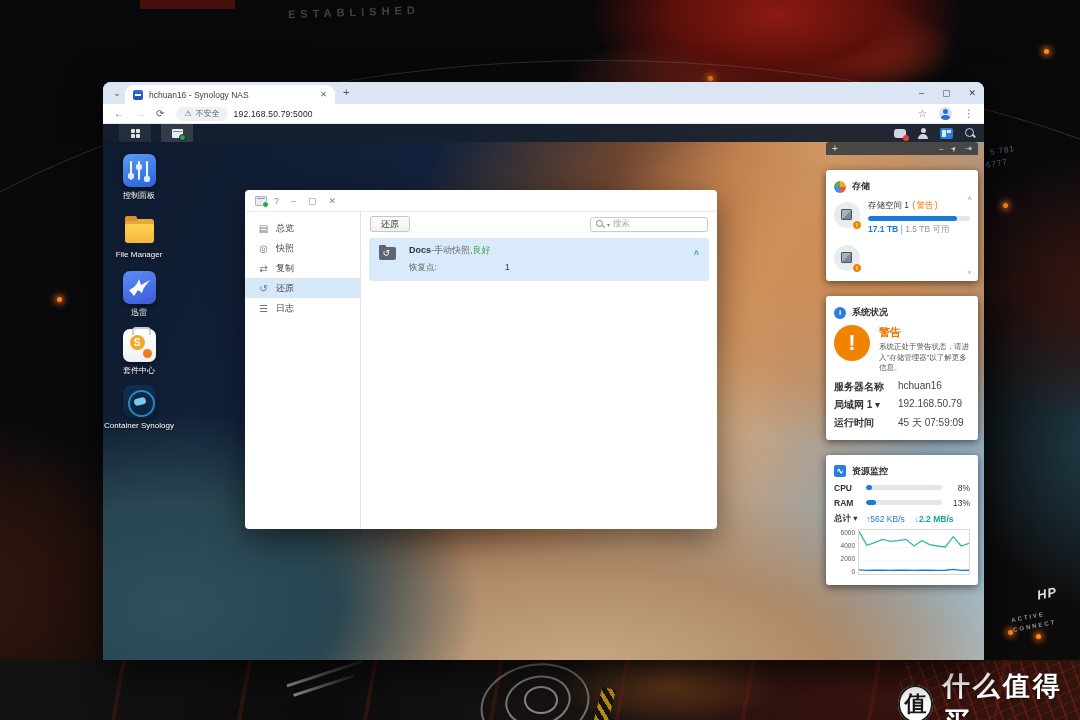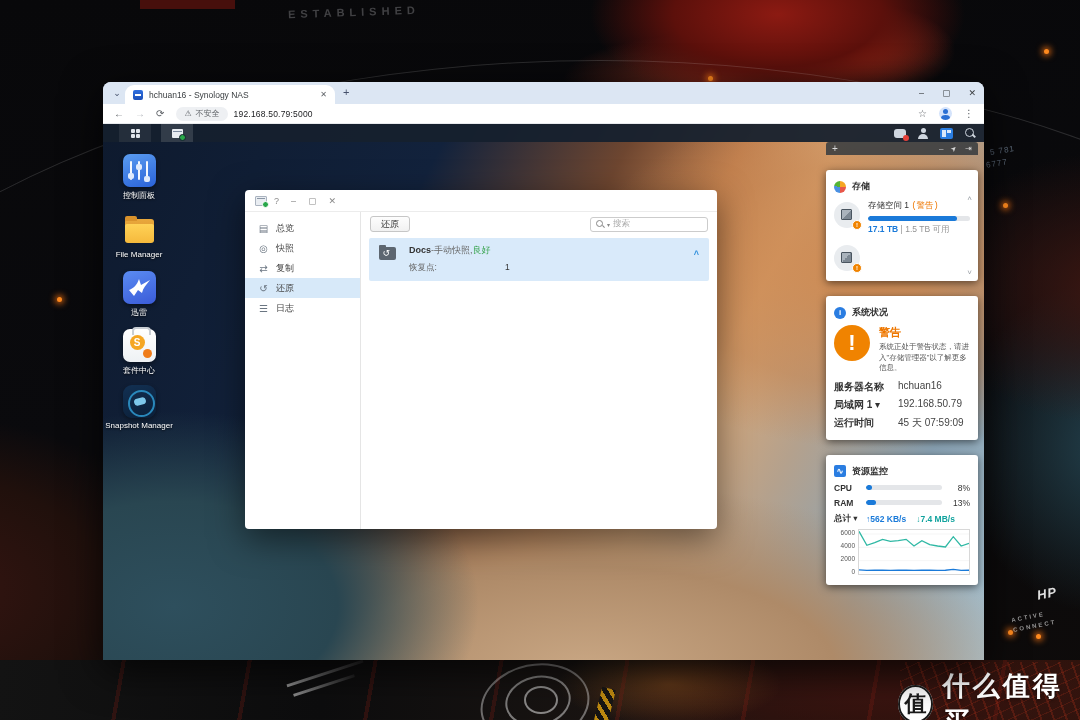--- a/index.html
+++ b/index.html
@@ -230,21 +230,21 @@
   .h-label { width:64px; color:#333; font-weight:700; flex:none; }
   .h-value { color:#444; }
   .res-ic { width:12px; height:12px; border-radius:2px; background:#2a7de1; color:#fff; font-size:9px;
     display:flex; align-items:center; justify-content:center; }
   .res-row { display:flex; align-items:center; gap:6px; margin-top:5px; font-size:8.5px; }
   .res-label { width:26px; font-weight:700; color:#333; flex:none; }
   .res-row .track { flex:1; margin:0; }
   .res-pct { width:22px; text-align:right; color:#333; flex:none; }
   .net-row { display:flex; align-items:center; margin-top:5px; font-size:8.5px; }
   .net-label { width:32px; font-weight:700; color:#333; }
-  .net-up { color:#1a7ad9; font-weight:700; }
+  .net-up { color:#1a7ad9; font-weight:400; }
   .net-down { color:#12a39e; font-weight:700; margin-left:10px; }
   .chart-wrap { display:flex; margin-top:4px; }
   .ylabels { width:24px; display:flex; flex-direction:column; justify-content:space-between;
     text-align:right; font-size:6.5px; color:#555; padding:0 3px 0 0; height:46px; }
   .plot { flex:1; height:46px; border:1px solid #d8d8d8; background:#fff; }
   .plot svg { display:block; width:100%; height:100%; }
 </style>
 </head>
 <body>
 
@@ -366,21 +366,21 @@
       </div>
       <div class="dicon" style="top:205px">
         <div class="ic-base ic-pc">
           <span class="s-circle">S</span>
             <span class="o-circle"></span>
         </div>
         <div class="dicon-label">套件中心</div>
       </div>
       <div class="dicon" style="top:261px">
         <div class="ic-base ic-cm"></div>
-        <div class="dicon-label">Snapshot Manager</div>
+        <div class="dicon-label">Container Synology</div>
       </div>
 
       <div id="snapwin">
         <div class="sw-titlebar">
           <div class="sw-icon">
               <span class="badge"></span>
             </div>
           <div class="sw-ctrl">
             <span>?</span>
             <span>–</span>
@@ -519,21 +519,21 @@
           <div class="res-row">
             <span class="res-label">RAM</span>
             <div class="track">
                 <div class="fill" style="width: 13%;"></div>
               </div>
             <span class="res-pct">13%</span>
           </div>
           <div class="net-row">
             <span class="net-label">总计 ▾</span>
             <span class="net-up"><span>↑</span><span>562 KB/s</span></span>
-            <span class="net-down"><span>↓</span><span>7.4 MB/s</span></span>
+            <span class="net-down"><span>↓</span><span>2.2 MB/s</span></span>
           </div>
           <div class="chart-wrap">
             <div class="ylabels">
               <span>6000</span>
               <span>4000</span>
               <span>2000</span>
               <span>0</span>
             </div>
             <div class="plot">
               <svg viewBox="0 0 100 46" preserveAspectRatio="none">

